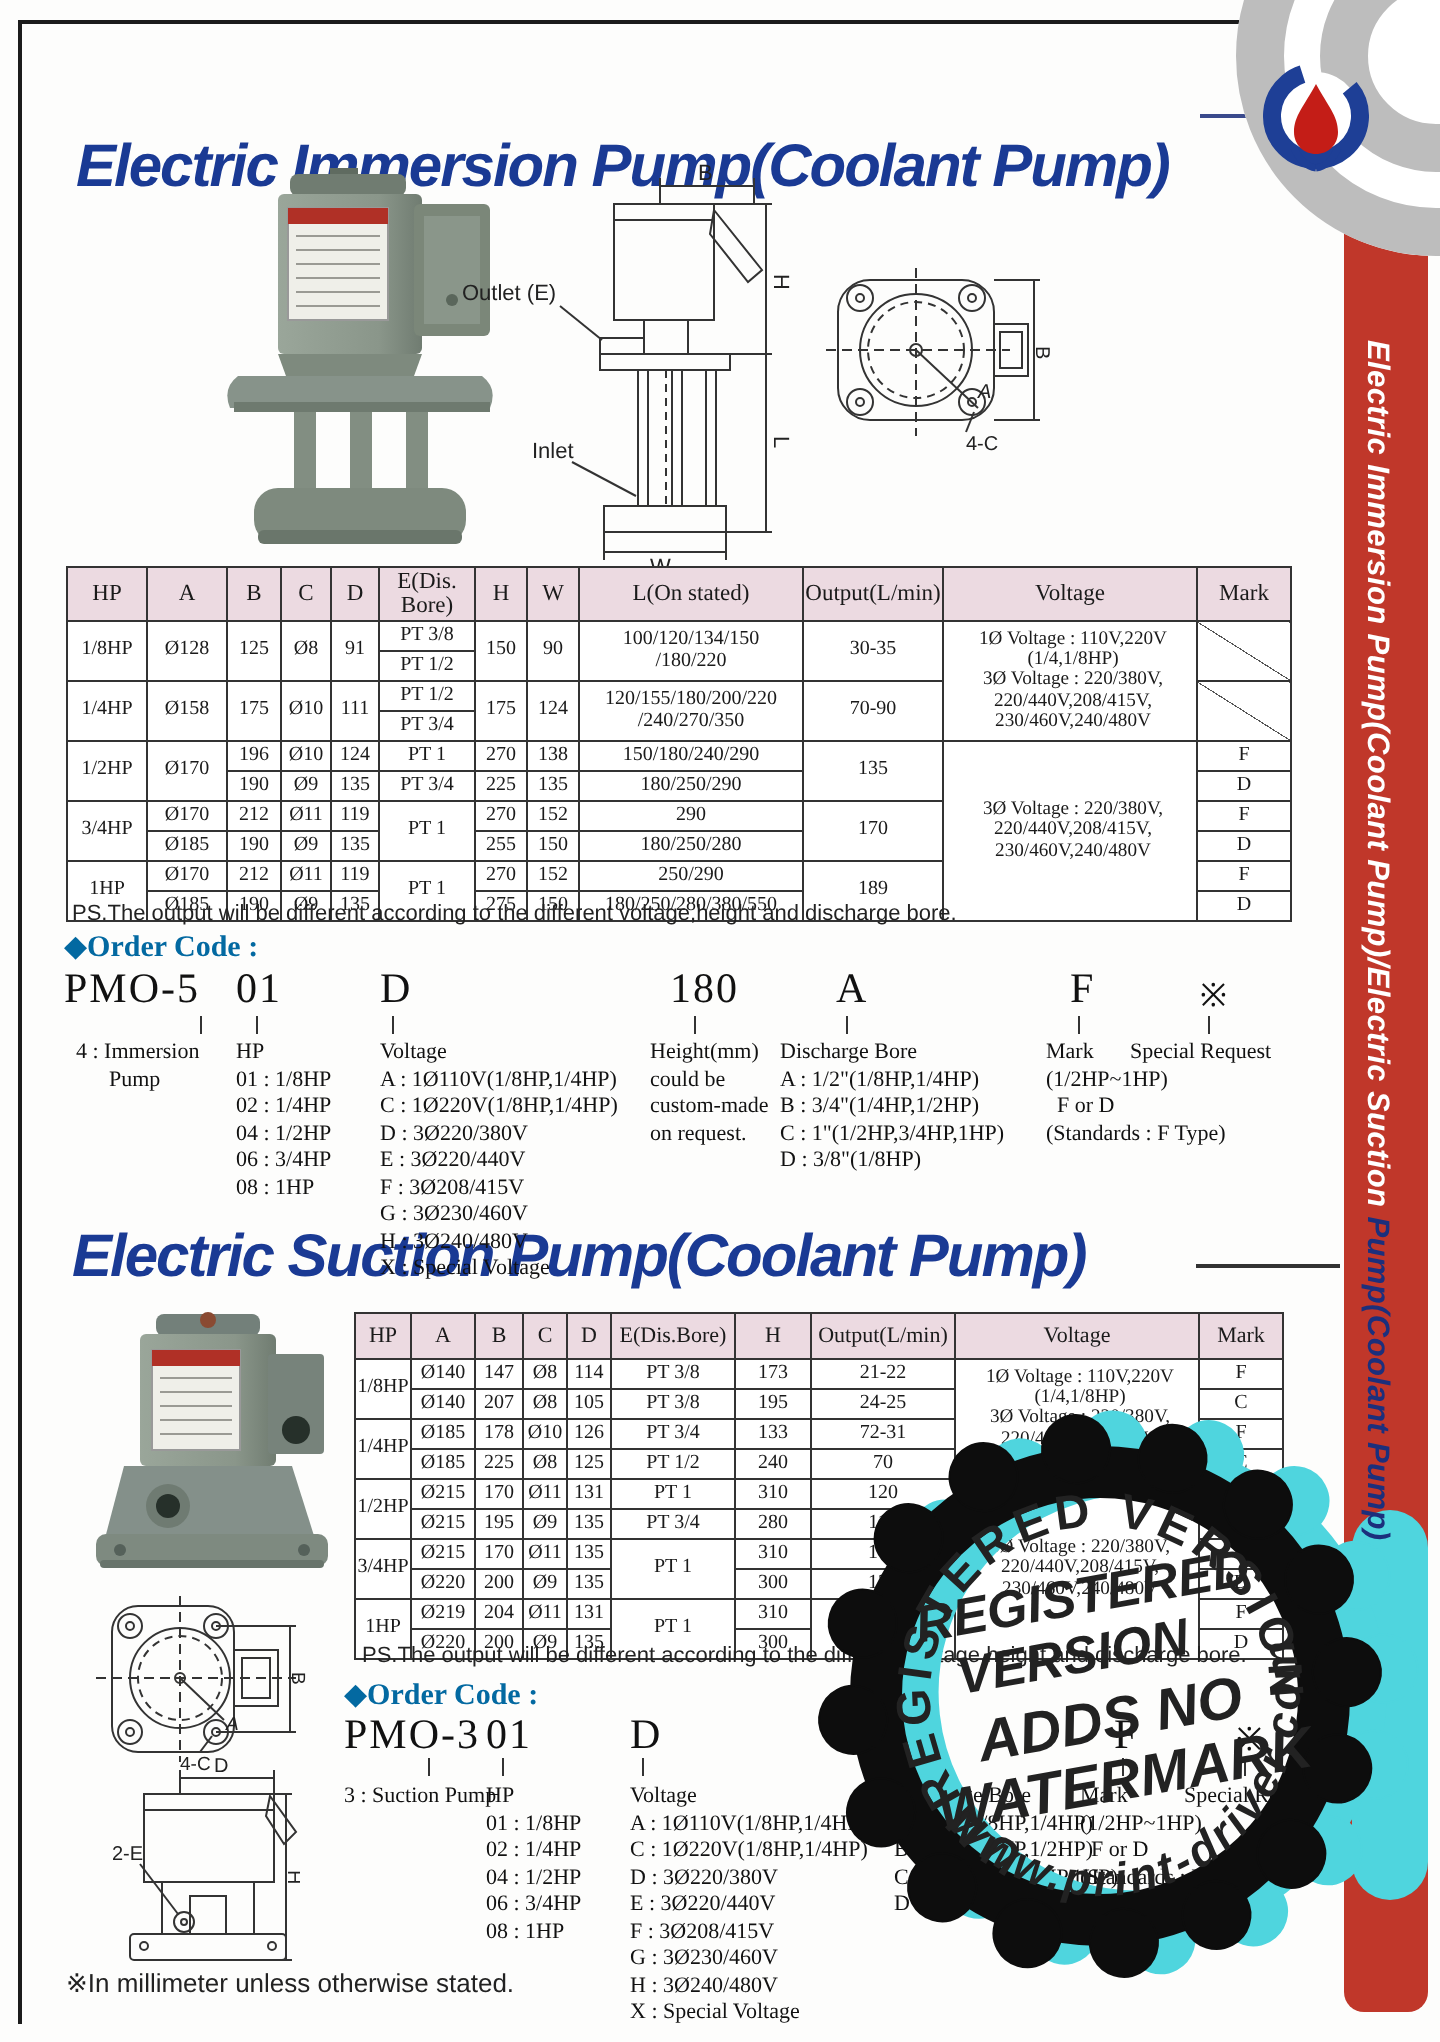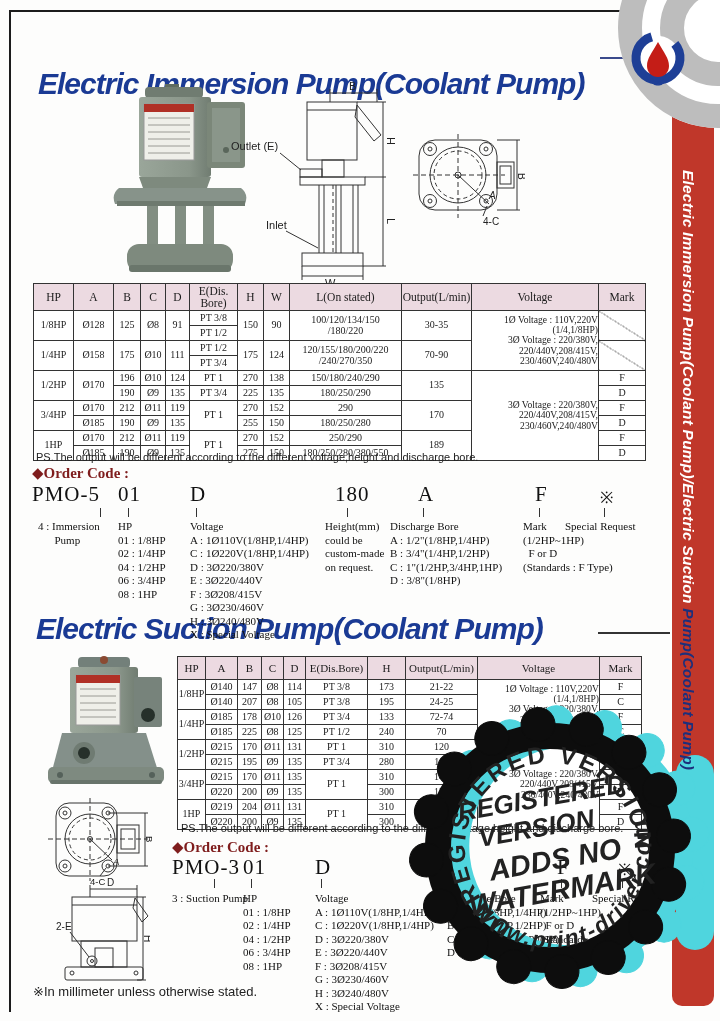--- a/index.html
+++ b/index.html
@@ -25,25 +25,25 @@
   
   table{border-collapse:collapse;table-layout:fixed;background:#fff;}
   th,td{border:1px solid #333;text-align:center;vertical-align:middle;padding:0;overflow:hidden;}
   th{background:#ecdae1;font-weight:normal;}
   #tbl1{left:33px;top:283px;width:612px;font-size:10px;}
   #tbl1 th{height:26px;font-size:11.5px;}
   #tbl1 td{height:14px;line-height:1.05;}
   #tbl2{left:177px;top:656px;width:464px;font-size:10px;}
   #tbl2 th{height:22px;font-size:11px;}
   #tbl2 td{height:14px;line-height:1.05;}
-  td.volt{text-align:right;padding-left:3px;font-size:9.6px;line-height:1.14;font-family:Liberation Serif, serif;}
+  td.volt{text-align:center;padding-left:3px;font-size:9.6px;line-height:1.14;font-family:Liberation Serif, serif;}
   td.diag{background:linear-gradient(to right top,transparent 49.5%,#555 49.5%,#555 50.6%,transparent 50.6%);}
   
   .ps-note{font-family:"Liberation Sans","DejaVu Sans",sans-serif;font-size:11px;color:#222;white-space:nowrap;}
-  .oc-head{font-weight:bold;font-size:15px;color:#7f1d1d;white-space:nowrap;}
+  .oc-head{font-weight:bold;font-size:15px;color:#0369a1;white-space:nowrap;}
   .oc-part{font-size:21px;color:#111;white-space:nowrap;letter-spacing:1px;}
   .oc-star{font-size:16px;}
   .tick{width:1px;height:9px;background:#333;}
   .oc-group{font-size:11px;line-height:13.5px;color:#111;white-space:pre;}
   .footer-note{font-family:"Liberation Sans","DejaVu Sans",sans-serif;font-size:13px;color:#222;white-space:nowrap;}
   
   svg text{font-family:"Liberation Sans","DejaVu Sans",sans-serif;fill:#222;}
   .wm{z-index:6;pointer-events:none;}
 </style>
 </head>
@@ -466,21 +466,21 @@
         <td>C</td>
       </tr>
       <tr>
         <td rowspan="2">1/4HP</td>
         <td>Ø185</td>
         <td>178</td>
         <td>Ø10</td>
         <td>126</td>
         <td>PT 3/4</td>
         <td>133</td>
-        <td>72-74</td>
+        <td>72-31</td>
         <td>F</td>
       </tr>
       <tr>
         <td>Ø185</td>
         <td>225</td>
         <td>Ø8</td>
         <td>125</td>
         <td>PT 1/2</td>
         <td>240</td>
         <td>70</td>

